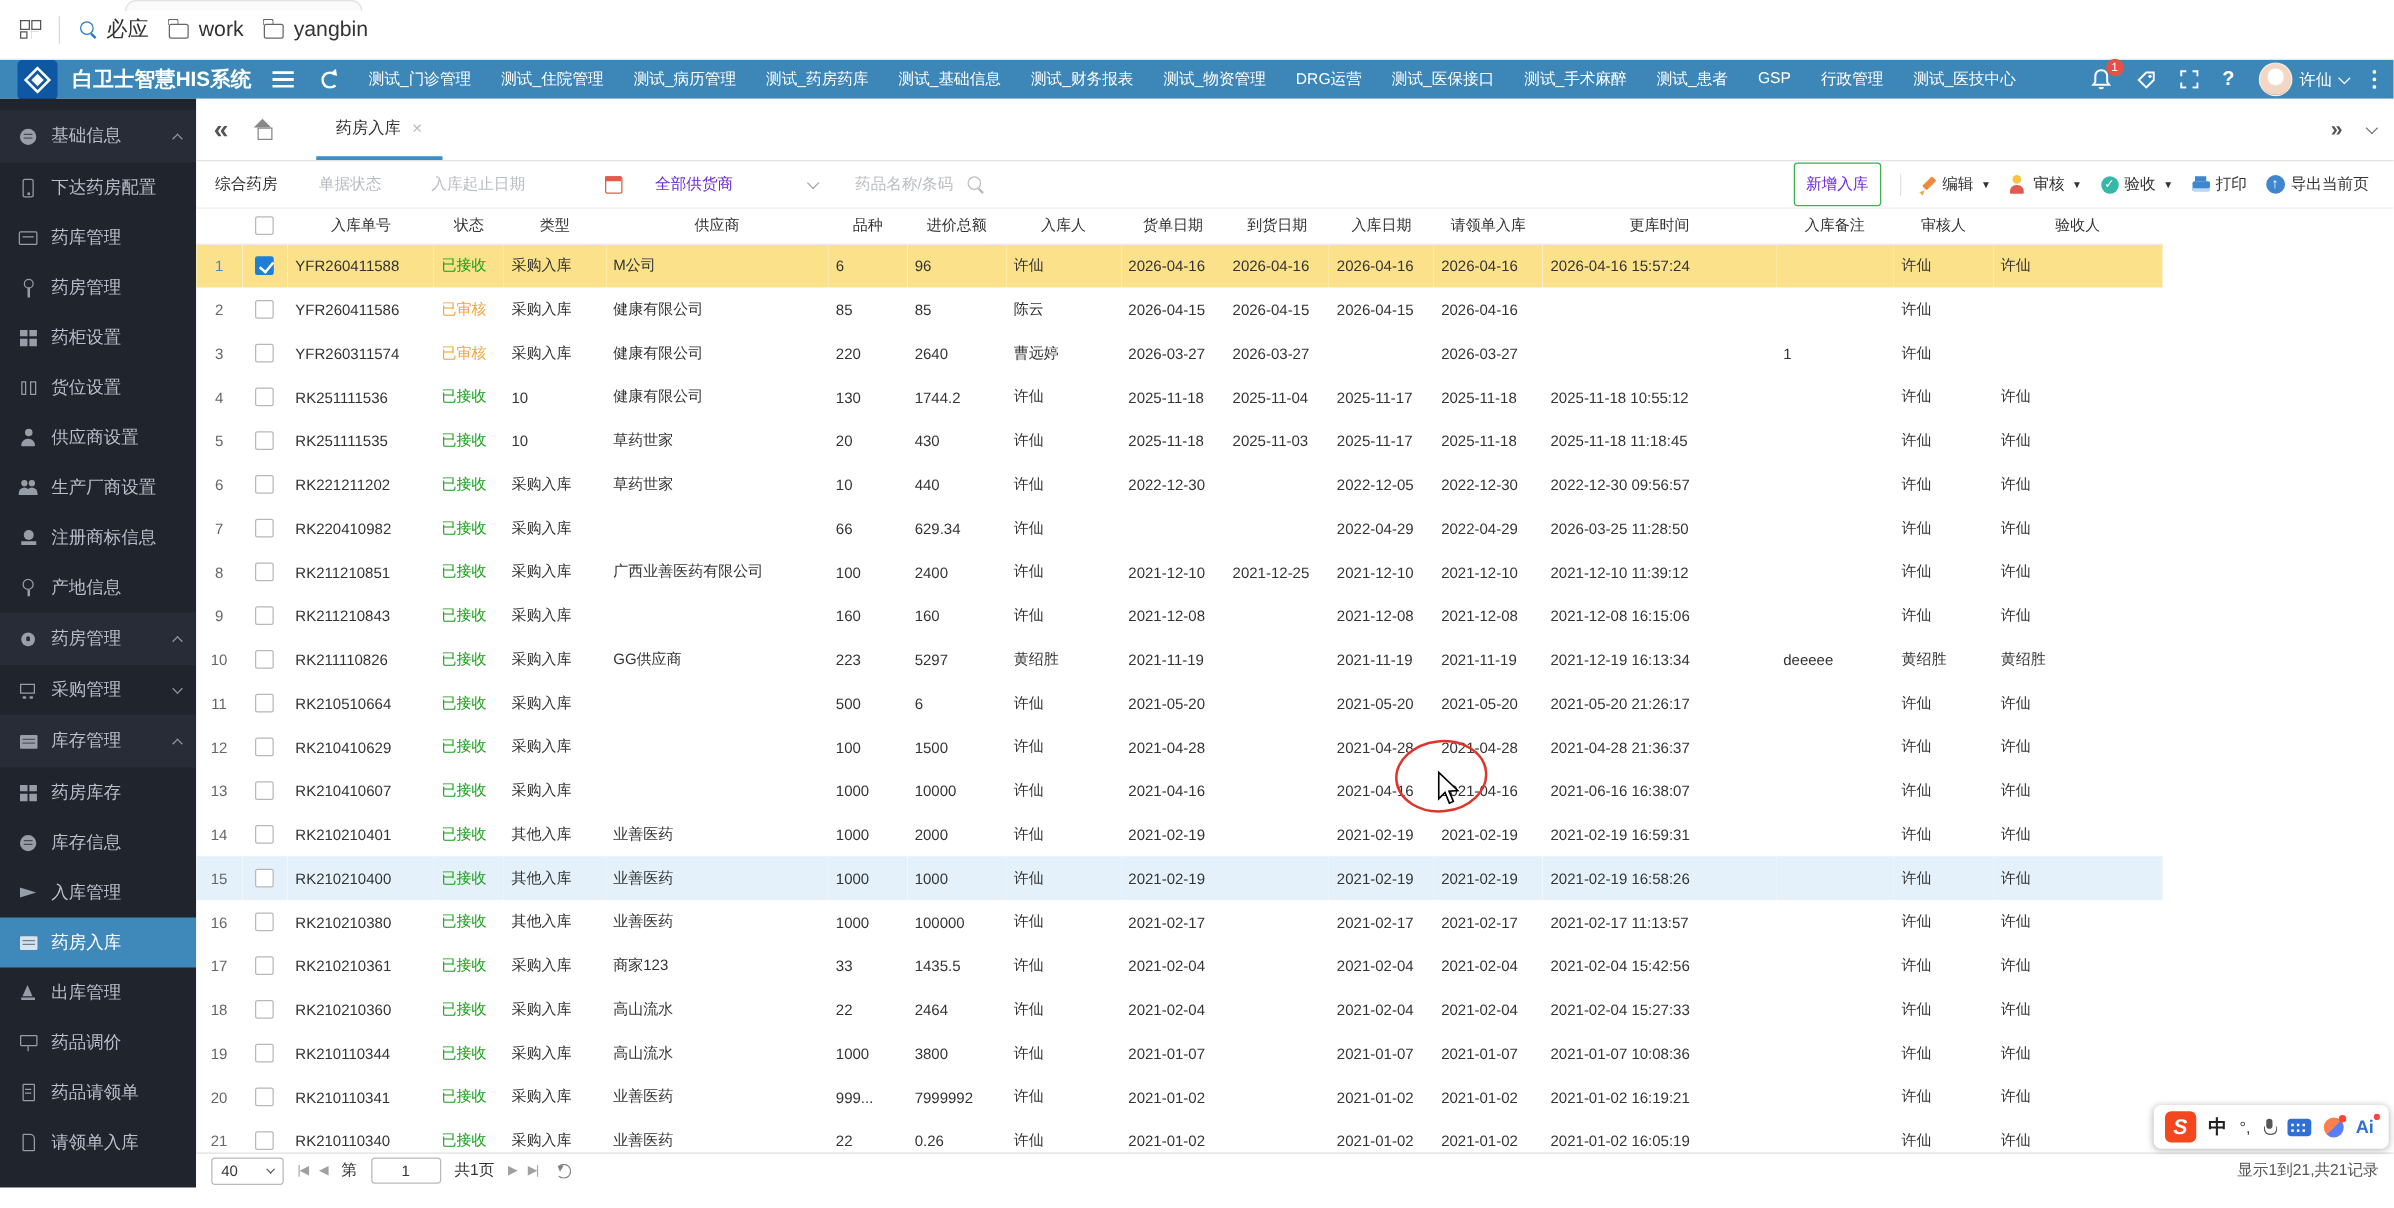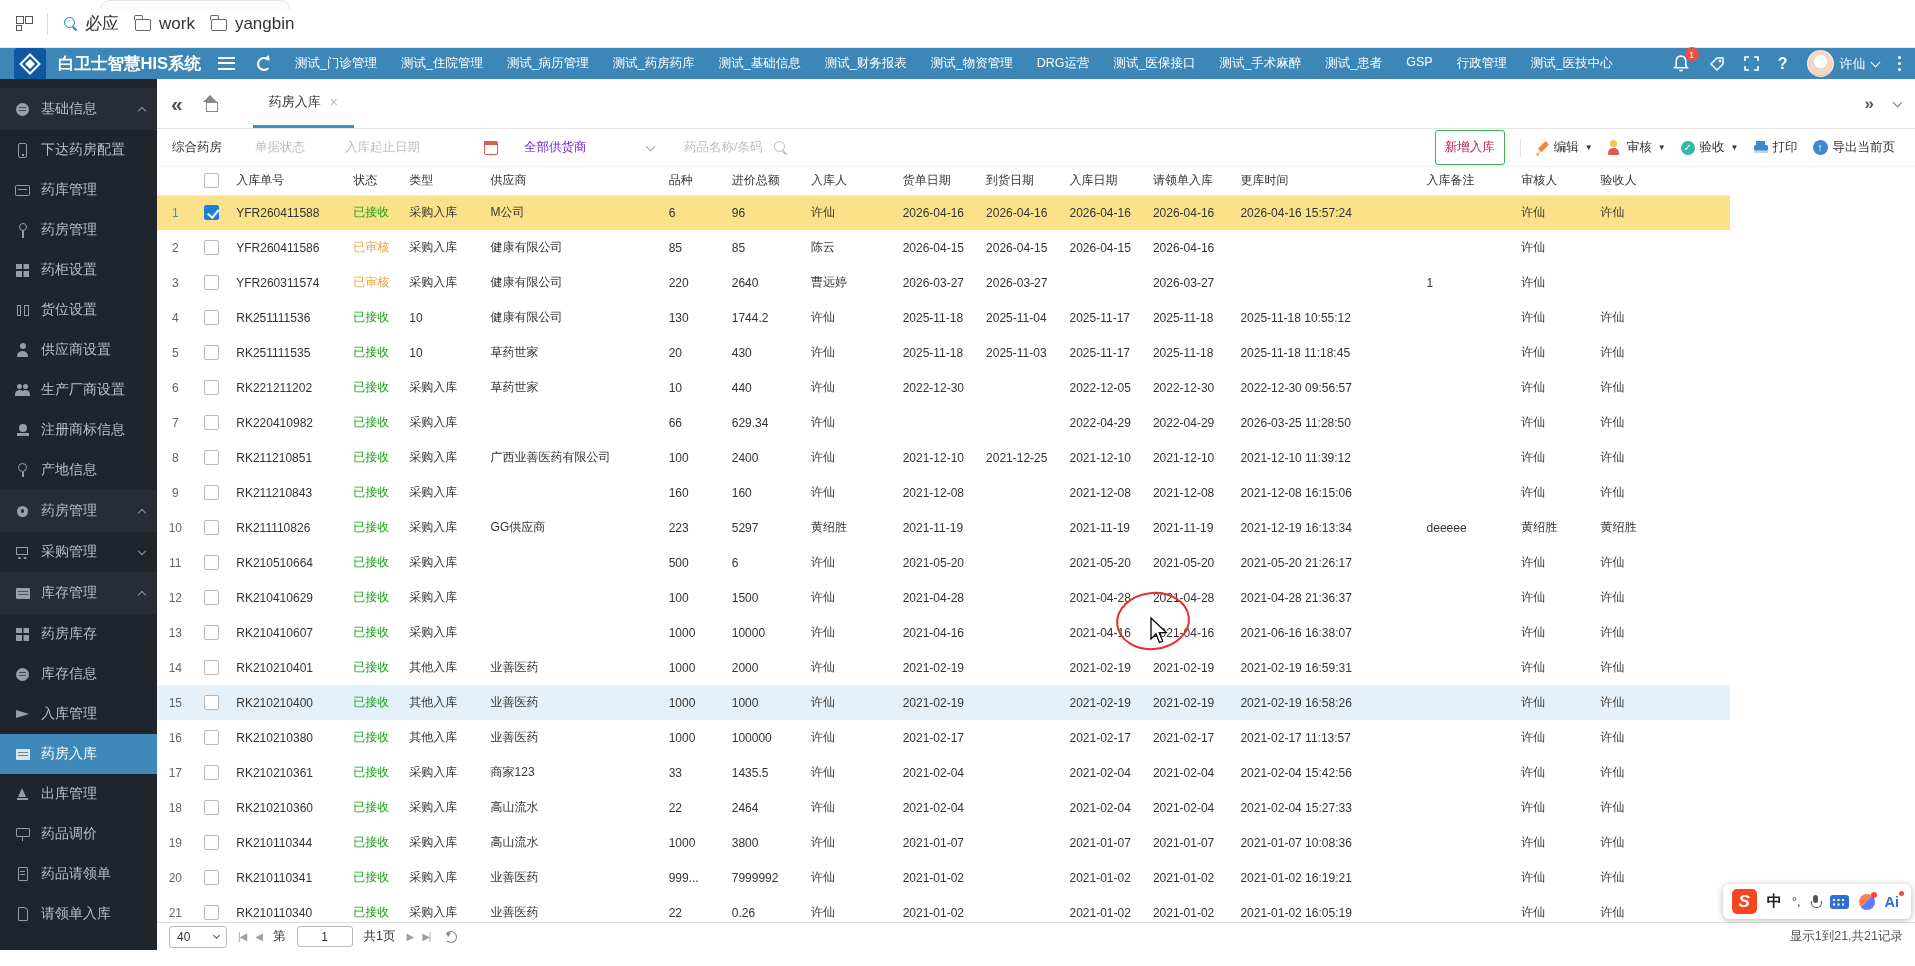--- a/index.html
+++ b/index.html
@@ -111,40 +111,40 @@
 .f-phar{color:#333;margin-left:5px}
 .f-status{color:#b9bcc2;margin-left:33px}
 .f-date{color:#b9bcc2;margin-left:40px}
 .ic-cal{width:14px;height:14px;border:1.5px solid #e25b4b;border-radius:2px;position:relative;margin-left:64px}
 .ic-cal::before{content:"";position:absolute;left:-1px;top:-1px;width:13px;height:4px;background:#e25b4b}
 .f-supplier{color:#6d28d9;margin-left:26px;width:130px;justify-content:space-between}
 .f-supplier .chev{border-color:#9aa0a8}
 .f-search{color:#b9bcc2;margin-left:30px;gap:12px}
 
 .toolbar{margin-left:auto;display:flex;align-items:center;gap:15px;padding-right:10px}
-.btn-add{border:1px solid #3db050;color:#be185d;border-radius:3px;padding:8px 9px;font-size:12.5px;background:#fff;cursor:pointer}
+.btn-add{border:1px solid #3db050;color:#6d28d9;border-radius:3px;padding:8px 9px;font-size:12.5px;background:#fff;cursor:pointer}
 .tb-sep{width:1px;height:18px;background:#e3e3e3}
 .tbtn{display:flex;align-items:center;gap:5px;color:#333;font-size:12.5px;cursor:pointer}
 .caret{font-size:8px;color:#333;margin-left:1px}
 .ic-pencil{width:13px;height:14px;position:relative}
 .ic-pencil::before{content:"";position:absolute;left:5px;top:0;width:4.5px;height:11px;background:#ef8a3c;border-radius:1px;transform:rotate(45deg)}
 .ic-pencil::after{content:"";position:absolute;left:1px;top:9px;border:2.5px solid transparent;border-bottom:4px solid #e8b24a;transform:rotate(45deg)}
 .ic-audit{width:14px;height:15px;position:relative}
 .ic-audit::before{content:"";position:absolute;left:2px;top:0;width:7px;height:7px;border-radius:50%;background:#f6c544}
 .ic-audit::after{content:"";position:absolute;left:0;top:7.5px;width:11px;height:7px;border-radius:5px 5px 1px 1px;background:#e05a50}
 .ic-accept{width:14px;height:14px;border-radius:50%;background:#35b8a8;color:#fff;font-size:10px;line-height:14px;text-align:center;font-weight:bold}
 .ic-print{width:14px;height:14px;position:relative}
 .ic-print::before{content:"";position:absolute;left:2.5px;top:0;width:9px;height:4px;background:#3e87cf}
 .ic-print::after{content:"";position:absolute;left:0;top:4.5px;width:14px;height:8px;background:#3e87cf;border-radius:1.5px;box-shadow:inset 0 -2.5px 0 #bcd8f2}
 .ic-export{width:15px;height:15px;border-radius:50%;background:#3e87cf;color:#fff;font-size:11px;line-height:14px;text-align:center;font-weight:bold}
 
 
 .tablewrap{flex:1;overflow:hidden;position:relative;border-top:1px solid #f0f0f0}
 table{border-collapse:collapse;table-layout:fixed;width:1573px}
-thead th{height:28px;font-weight:normal;color:#333;text-align:left;padding:0 6px;font-size:12px;border-bottom:1px solid #ececec;background:#fff;white-space:nowrap}
+thead th{height:28px;font-weight:normal;color:#333;text-align:center;padding:0 6px;font-size:12px;border-bottom:1px solid #ececec;background:#fff;white-space:nowrap}
 tbody td{height:35px;padding:0 6px;font-size:12px;color:#333;white-space:nowrap;overflow:hidden}
 td.cnum{text-align:center;color:#666;padding:0}
 tr.hl-yellow{background:#fbe189}
 tr.hl-yellow td.cnum{color:#3a8fc7}
 tr.hl-blue{background:#e4f1fa}
 .st-ok{color:#18a018}
 .st-audit{color:#efa23b}
 .cb{width:15px;height:15px;border:1px solid #b8b8b8;border-radius:2px;background:#fff;margin:0 auto;cursor:pointer}
 .cb.on{background:#1d7fd8;border-color:#1d7fd8;position:relative}
 .cb.on::after{content:"";position:absolute;left:4.2px;top:1.2px;width:4.5px;height:8.5px;border-right:2px solid #fff;border-bottom:2px solid #fff;transform:rotate(40deg)}

